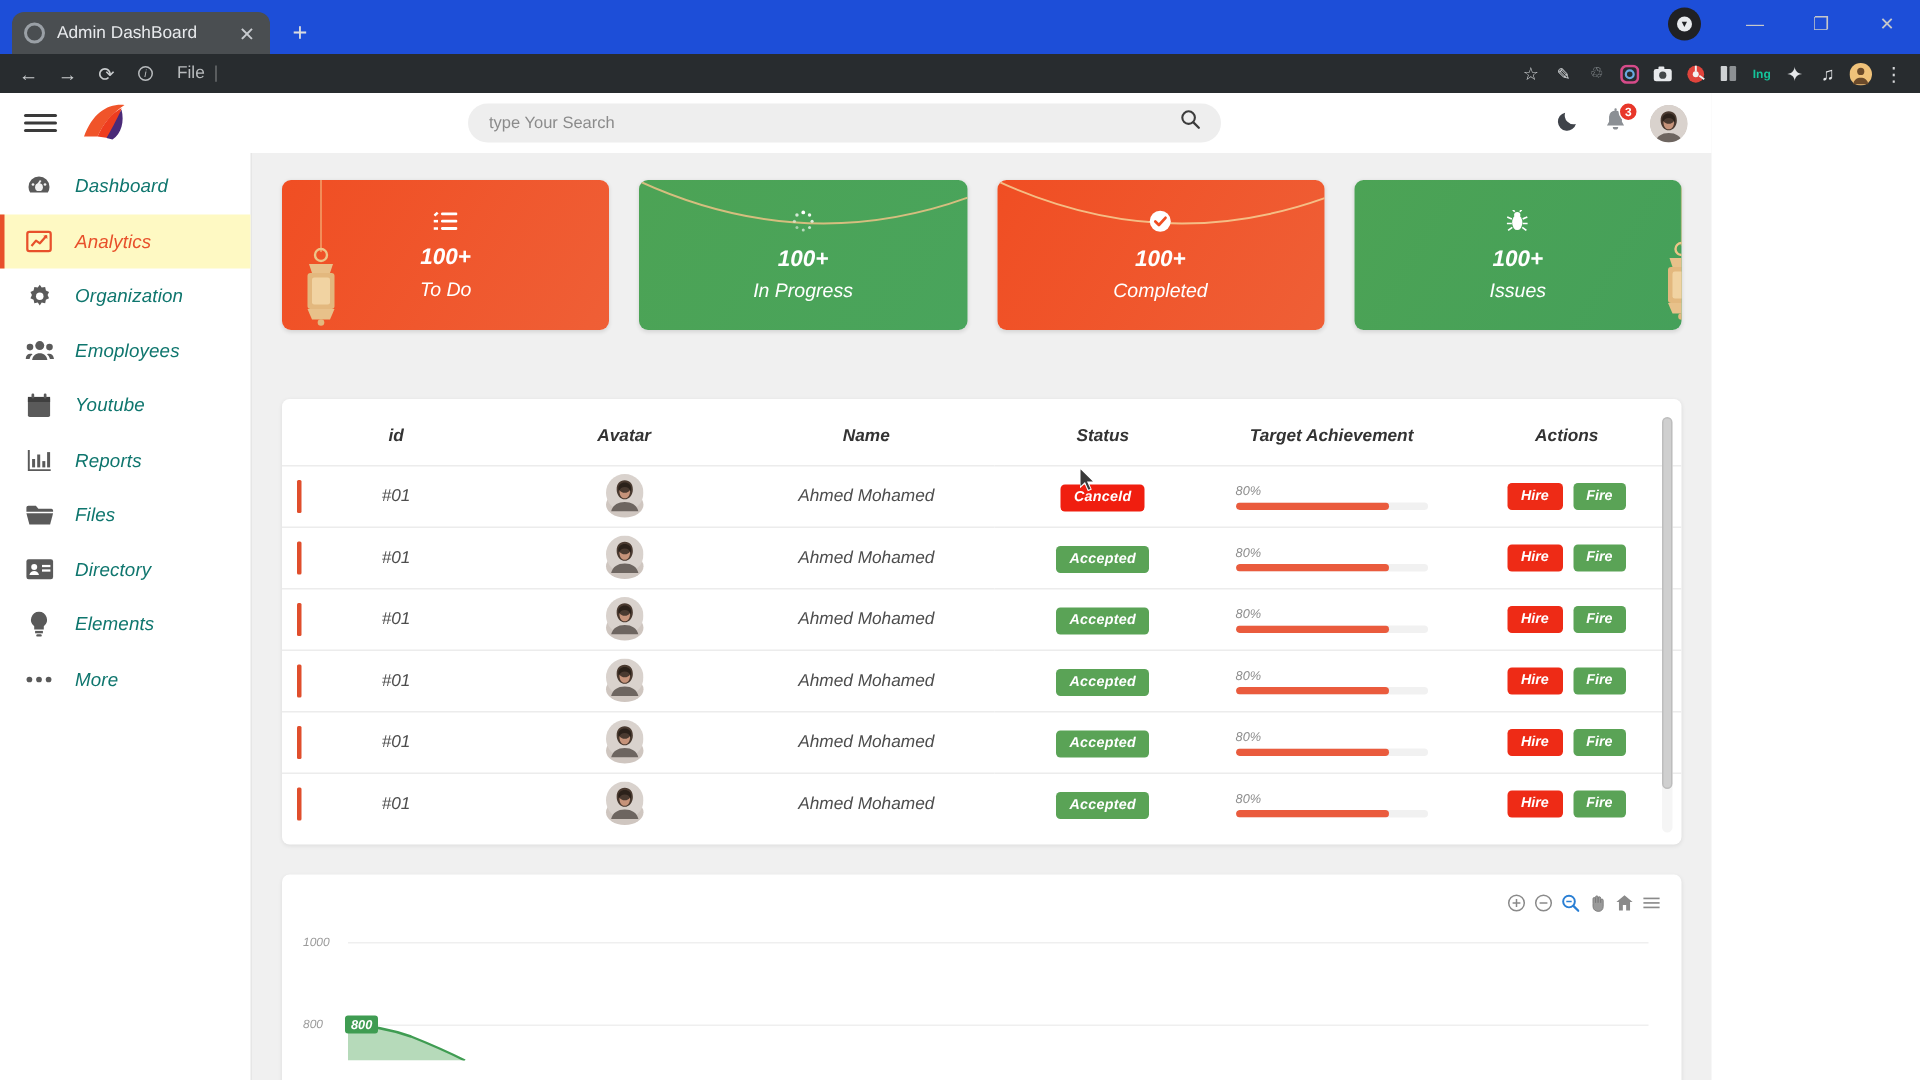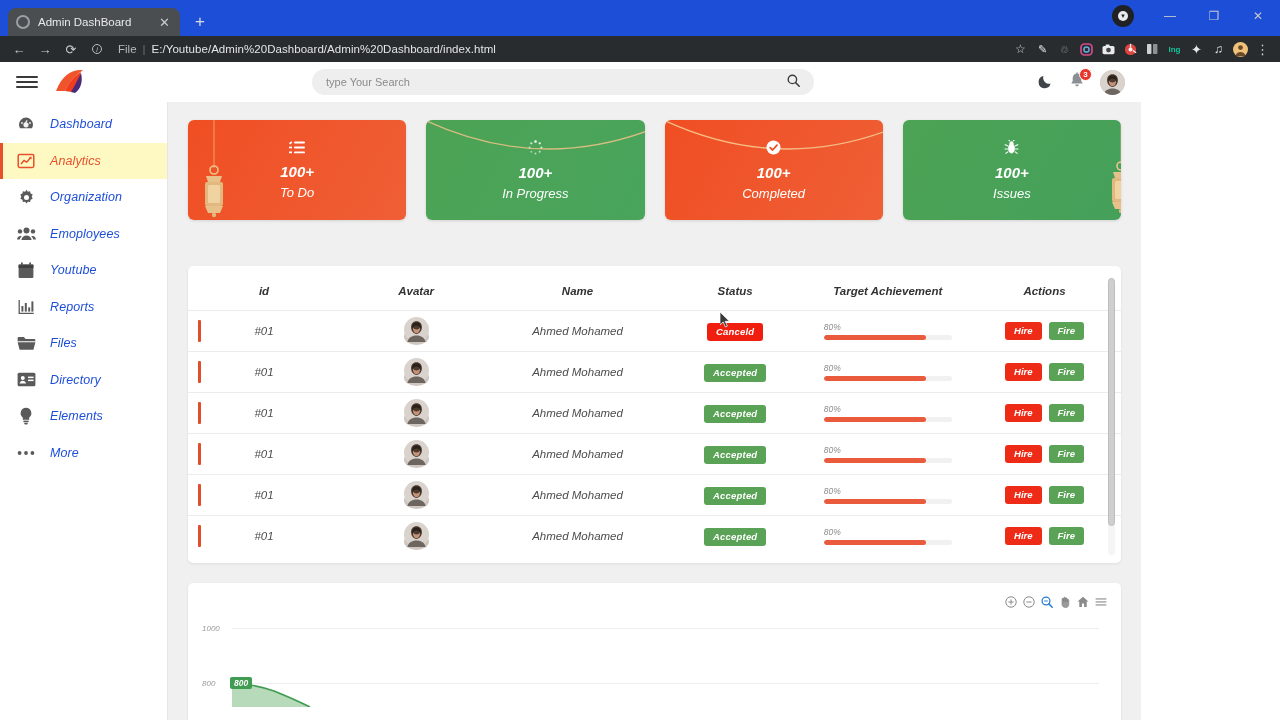--- a/index.html
+++ b/index.html
@@ -133,21 +133,21 @@
   .nav-item.active::before {
     content: ""; position: absolute; left: 0; top: 0; bottom: 0;
     width: 3px; background: #e8502b;
   }
   .nav-ico {
     width: 20px; height: 20px; display: flex; align-items: center;
     justify-content: center; color: #5a5a5a; flex: 0 0 auto;
   }
   .nav-item.active .nav-ico { color: #e8502b; }
   .nav-label {
-    font-size: 12.5px; font-style: italic; color: #1d4ed8; letter-spacing: 0.1px;
+    font-size: 12.5px; font-style: italic; color: #0f766e; letter-spacing: 0.1px;
   }
   .nav-item.active .nav-label { color: #e8502b; }
 
   
   .main { flex: 1 1 auto; overflow: hidden; padding: 18px 20px 8px 20px; position: relative; }
 
   .cards { display: flex; gap: 20px; }
   .card {
     flex: 1 1 0; height: 100px; border-radius: 6px; position: relative;
     overflow: hidden; display: flex; flex-direction: column;
@@ -265,21 +265,20 @@
   <div class="toolbar">
     <div class="nav-btn">←</div>
     <div class="nav-btn">→</div>
     <div class="nav-btn">⟳</div>
     <div class="omnibox">
       <span class="omni-info">
         <span class="omni-circle">i</span>
         <span>File</span>
       </span>
       <span class="omni-sep">|</span>
-      <span class="omni-url">E:/Youtube/Admin%20Dashboard/Admin%20Dashboard/index.html</span>
     </div>
     <div class="ext-icons">
       <span class="ext" style="color:#cfd2d4;font-size:12px;">☆</span>
       <span class="ext" style="color:#dfe2e4;font-size:11px;">✎</span>
       <span class="ext" style="color:#9aa0a4;font-size:10px;">♲</span>
       <span class="ext">
         <svg width="13" height="13" viewBox="0 0 13 13">
             <rect x="1" y="1" width="11" height="11" rx="3.4" fill="none" stroke="#d64b8a" stroke-width="1.7"></rect>
             <circle cx="6.5" cy="6.5" r="2.6" fill="none" stroke="#6aa9e0" stroke-width="1.5"></circle>
           </svg>

